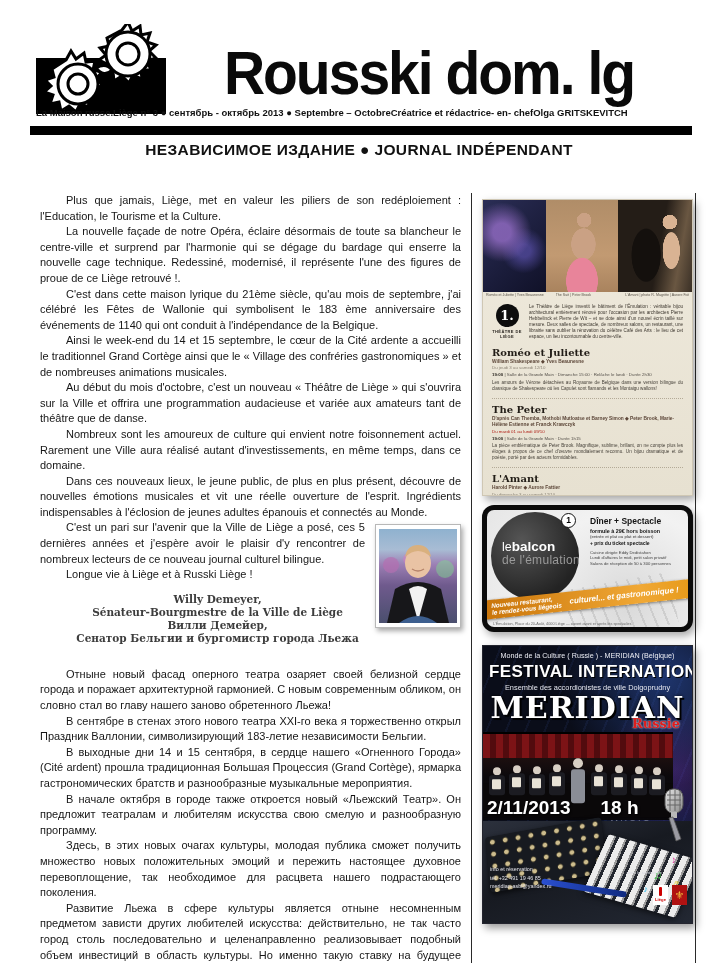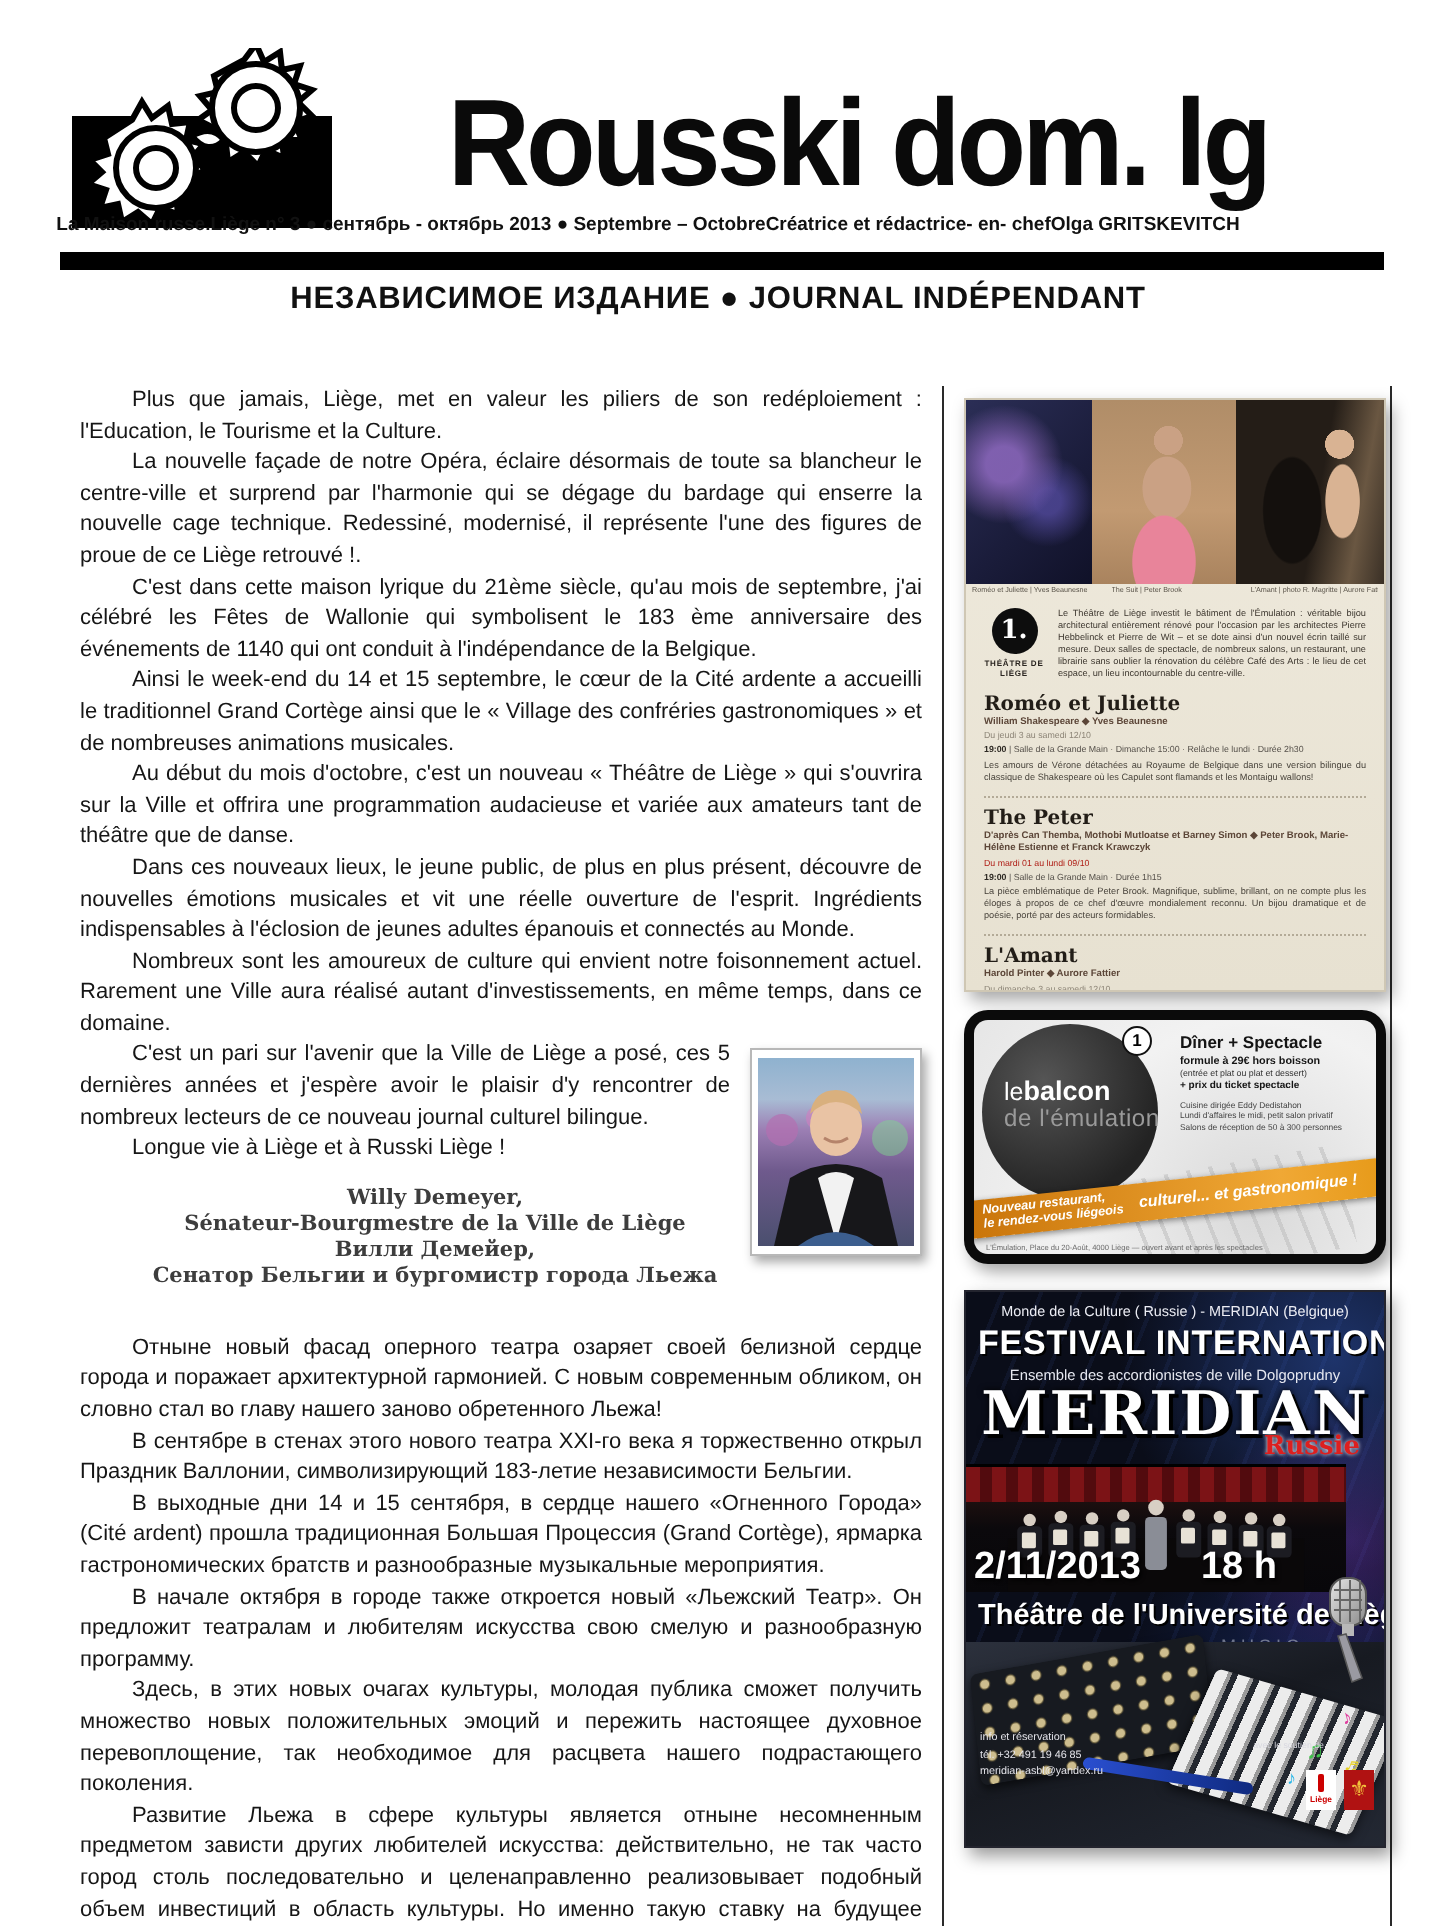--- a/index.html
+++ b/index.html
@@ -2,21 +2,21 @@
 <html><head>
 <meta charset="utf-8">
 <style>
   html,body{margin:0;padding:0;}
   body{width:718px;height:965px;background:#fff;font-family:"Liberation Sans",sans-serif;color:#161616;position:relative;overflow:hidden;}
   .abs{position:absolute;}
 
   
   .logo-box{left:36px;top:24px;width:130px;height:90px;}
   .masthead{left:158px;top:36px;width:542px;height:72px;font-weight:900;font-size:57px;line-height:72px;text-align:center;letter-spacing:-2px;color:#0a0a0a;transform:scaleY(1.08);white-space:nowrap;}
-  .subline{left:36px;top:107px;width:576px;display:flex;justify-content:center;font-size:9.5px;font-weight:bold;color:#111;white-space:nowrap;}
+  .subline{left:36px;top:107px;width:576px;display:flex;justify-content:space-between;font-size:9.5px;font-weight:bold;color:#111;white-space:nowrap;}
   .bar{left:30px;top:126px;width:662px;height:9px;background:#000;}
   .indep{left:0;top:141px;width:718px;text-align:center;font-size:15.5px;font-weight:bold;letter-spacing:.4px;color:#111;}
 
   
   .col-fr{left:40px;top:193px;width:421px;font-size:11px;line-height:15.6px;text-align:justify;}
   .col-fr p{margin:0;text-indent:26px;}
   .vline{width:1px;background:#2a2a2a;top:193px;height:770px;}
   .v1{left:471px;} .v2{left:695px;}
 
   
@@ -83,21 +83,21 @@
      radial-gradient(circle at 88% 12%,rgba(60,110,230,.4),transparent 35%),
      radial-gradient(circle at 92% 45%,rgba(140,60,210,.32),transparent 30%),
      radial-gradient(circle at 80% 72%,rgba(40,80,200,.3),transparent 35%),
      repeating-linear-gradient(112deg,transparent 0 16px,rgba(90,130,255,.07) 16px 18px);}
   .p3-c{position:relative;z-index:1;padding:5px 6px 0;}
   .p3-top{font-size:7.2px;text-align:center;color:#ecedf4;white-space:nowrap;}
   .p3-fest{font-size:17px;font-weight:bold;text-align:center;letter-spacing:.4px;margin-top:2px;text-shadow:1px 1px 0 #000;white-space:nowrap;}
   .p3-ens{font-size:7.4px;text-align:center;margin-top:1px;color:#e6e8f0;white-space:nowrap;}
   .p3-name{font-family:"DejaVu Serif",serif;font-weight:bold;font-size:30px;line-height:30px;text-align:center;letter-spacing:1px;text-shadow:2px 2px 0 #000,0 0 3px #000;margin-top:1px;}
   .p3-country{font-family:"DejaVu Serif",serif;font-weight:bold;font-size:13px;color:#dd1f1f;text-align:right;margin:-7px 6px 0 0;text-shadow:0 0 2px #fff;}
-  .p3-stage{position:relative;height:64px;width:190px;margin:1px 0 0 -6px;background:
+  .p3-stage{position:relative;height:88px;width:190px;margin:1px 0 0 -6px;background:
      linear-gradient(#000 0 2%,transparent 2%),
      repeating-linear-gradient(90deg,#7c1316 0 7px,#520b0e 7px 13px);}
   .p3-stage::after{content:"";position:absolute;left:0;right:0;top:30%;bottom:0;background:linear-gradient(#1c0f0f,#0b090c 30%,#08070a);}
   .p3-stage svg{position:absolute;left:0;top:22%;width:100%;height:78%;z-index:1;}
   .p3-date{position:absolute;left:4px;bottom:1px;z-index:2;display:flex;gap:30px;font-size:19px;font-weight:bold;text-shadow:1px 1px 2px #000;}
   .p3-theatre{font-size:14.5px;font-weight:bold;margin-top:4px;text-shadow:1px 1px 0 #000;white-space:nowrap;}
   .p3-addr{font-size:9.3px;margin-top:4px;color:#f2f2f6;}
   .p3-music{position:absolute;right:40px;top:172px;z-index:1;font-size:9px;letter-spacing:2.5px;color:#aeb4c4;opacity:.6;}
   .p3-paf{font-size:5.8px;text-align:center;margin-top:4px;color:#e8e8ee;white-space:nowrap;}
   .p3-mic{position:absolute;right:3px;top:141px;z-index:2;}
@@ -143,22 +143,22 @@
 
   <div class="abs bar"></div>
   <div class="abs indep">НЕЗАВИСИМОЕ ИЗДАНИЕ   ●   JOURNAL INDÉPENDANT</div>
 
   <div class="abs col-fr">
     <p>Plus que jamais, Liège, met en valeur les piliers de son redéploiement : l'Education, le Tourisme et la Culture.</p>
     <p>La nouvelle façade de notre Opéra, éclaire désormais de toute sa blancheur le centre-ville et surprend par l'harmonie qui se dégage du bardage qui enserre la nouvelle cage technique. Redessiné, modernisé, il représente l'une des figures de proue de ce Liège retrouvé !.</p>
     <p>C'est dans cette maison lyrique du 21ème siècle, qu'au mois de septembre, j'ai célébré les Fêtes de Wallonie qui symbolisent le 183 ème anniversaire des événements de 1140 qui ont conduit à l'indépendance de la Belgique.</p>
     <p>Ainsi le week-end du 14 et 15 septembre, le cœur de la Cité ardente a accueilli le traditionnel Grand Cortège ainsi que le « Village des confréries gastronomiques » et de nombreuses animations musicales.</p>
     <p>Au début du mois d'octobre, c'est un nouveau « Théâtre de Liège » qui s'ouvrira sur la Ville et offrira une programmation audacieuse et variée aux amateurs tant de théâtre que de danse.</p>
+    <p>Nombreux sont les amoureux de culture qui envient notre foisonnement actuel. Rarement une Ville aura réalisé autant d'investissements, en même temps, dans ce domaine.</p>
     <p>Dans ces nouveaux lieux, le jeune public, de plus en plus présent, découvre de nouvelles émotions musicales et vit une réelle ouverture de l'esprit. Ingrédients indispensables à l'éclosion de jeunes adultes épanouis et connectés au Monde.</p>
-    <p>Nombreux sont les amoureux de culture qui envient notre foisonnement actuel. Rarement une Ville aura réalisé autant d'investissements, en même temps, dans ce domaine.</p>
 
     <div class="photo-frame">
       <svg viewBox="0 0 78 94">
         <defs>
           <linearGradient id="pgbg" x1="0" y1="0" x2="0" y2="1">
             <stop offset="0" stop-color="#8fb2cf"></stop>
               <stop offset=".22" stop-color="#a8bcd4"></stop>
             <stop offset=".38" stop-color="#9c7fb4"></stop>
               <stop offset=".6" stop-color="#6f5a8d"></stop>
             <stop offset="1" stop-color="#4a4f6e"></stop>

